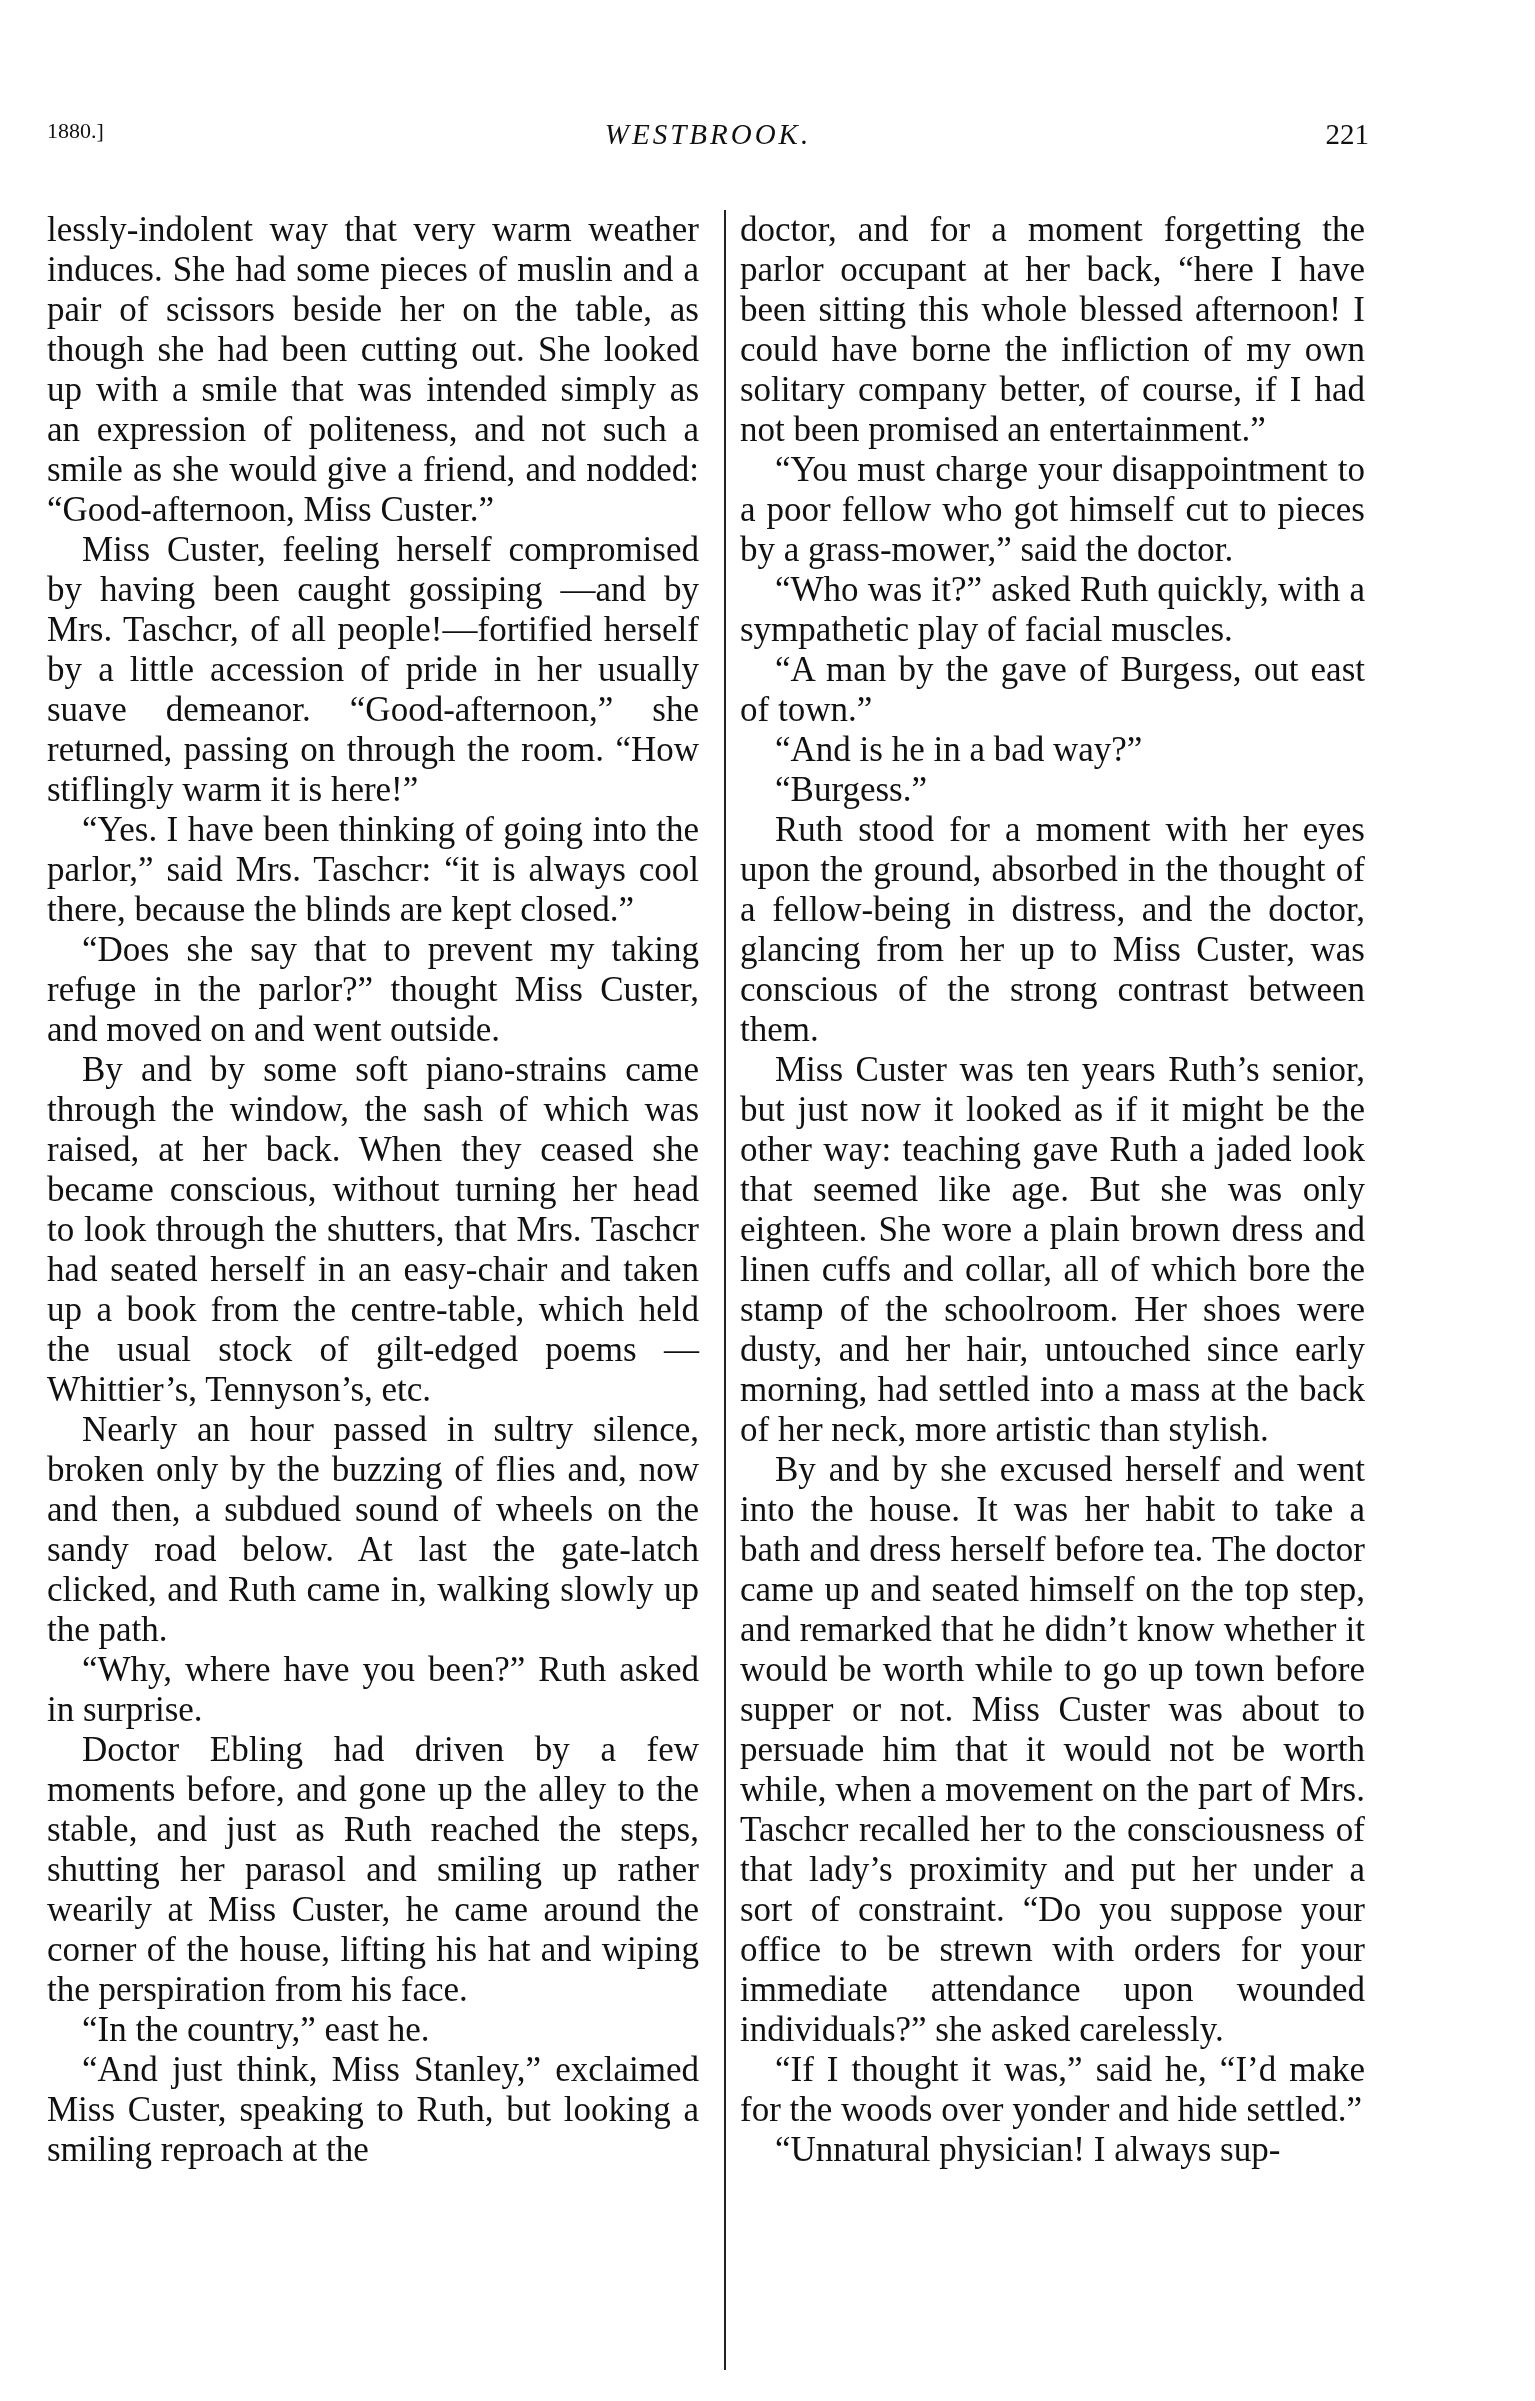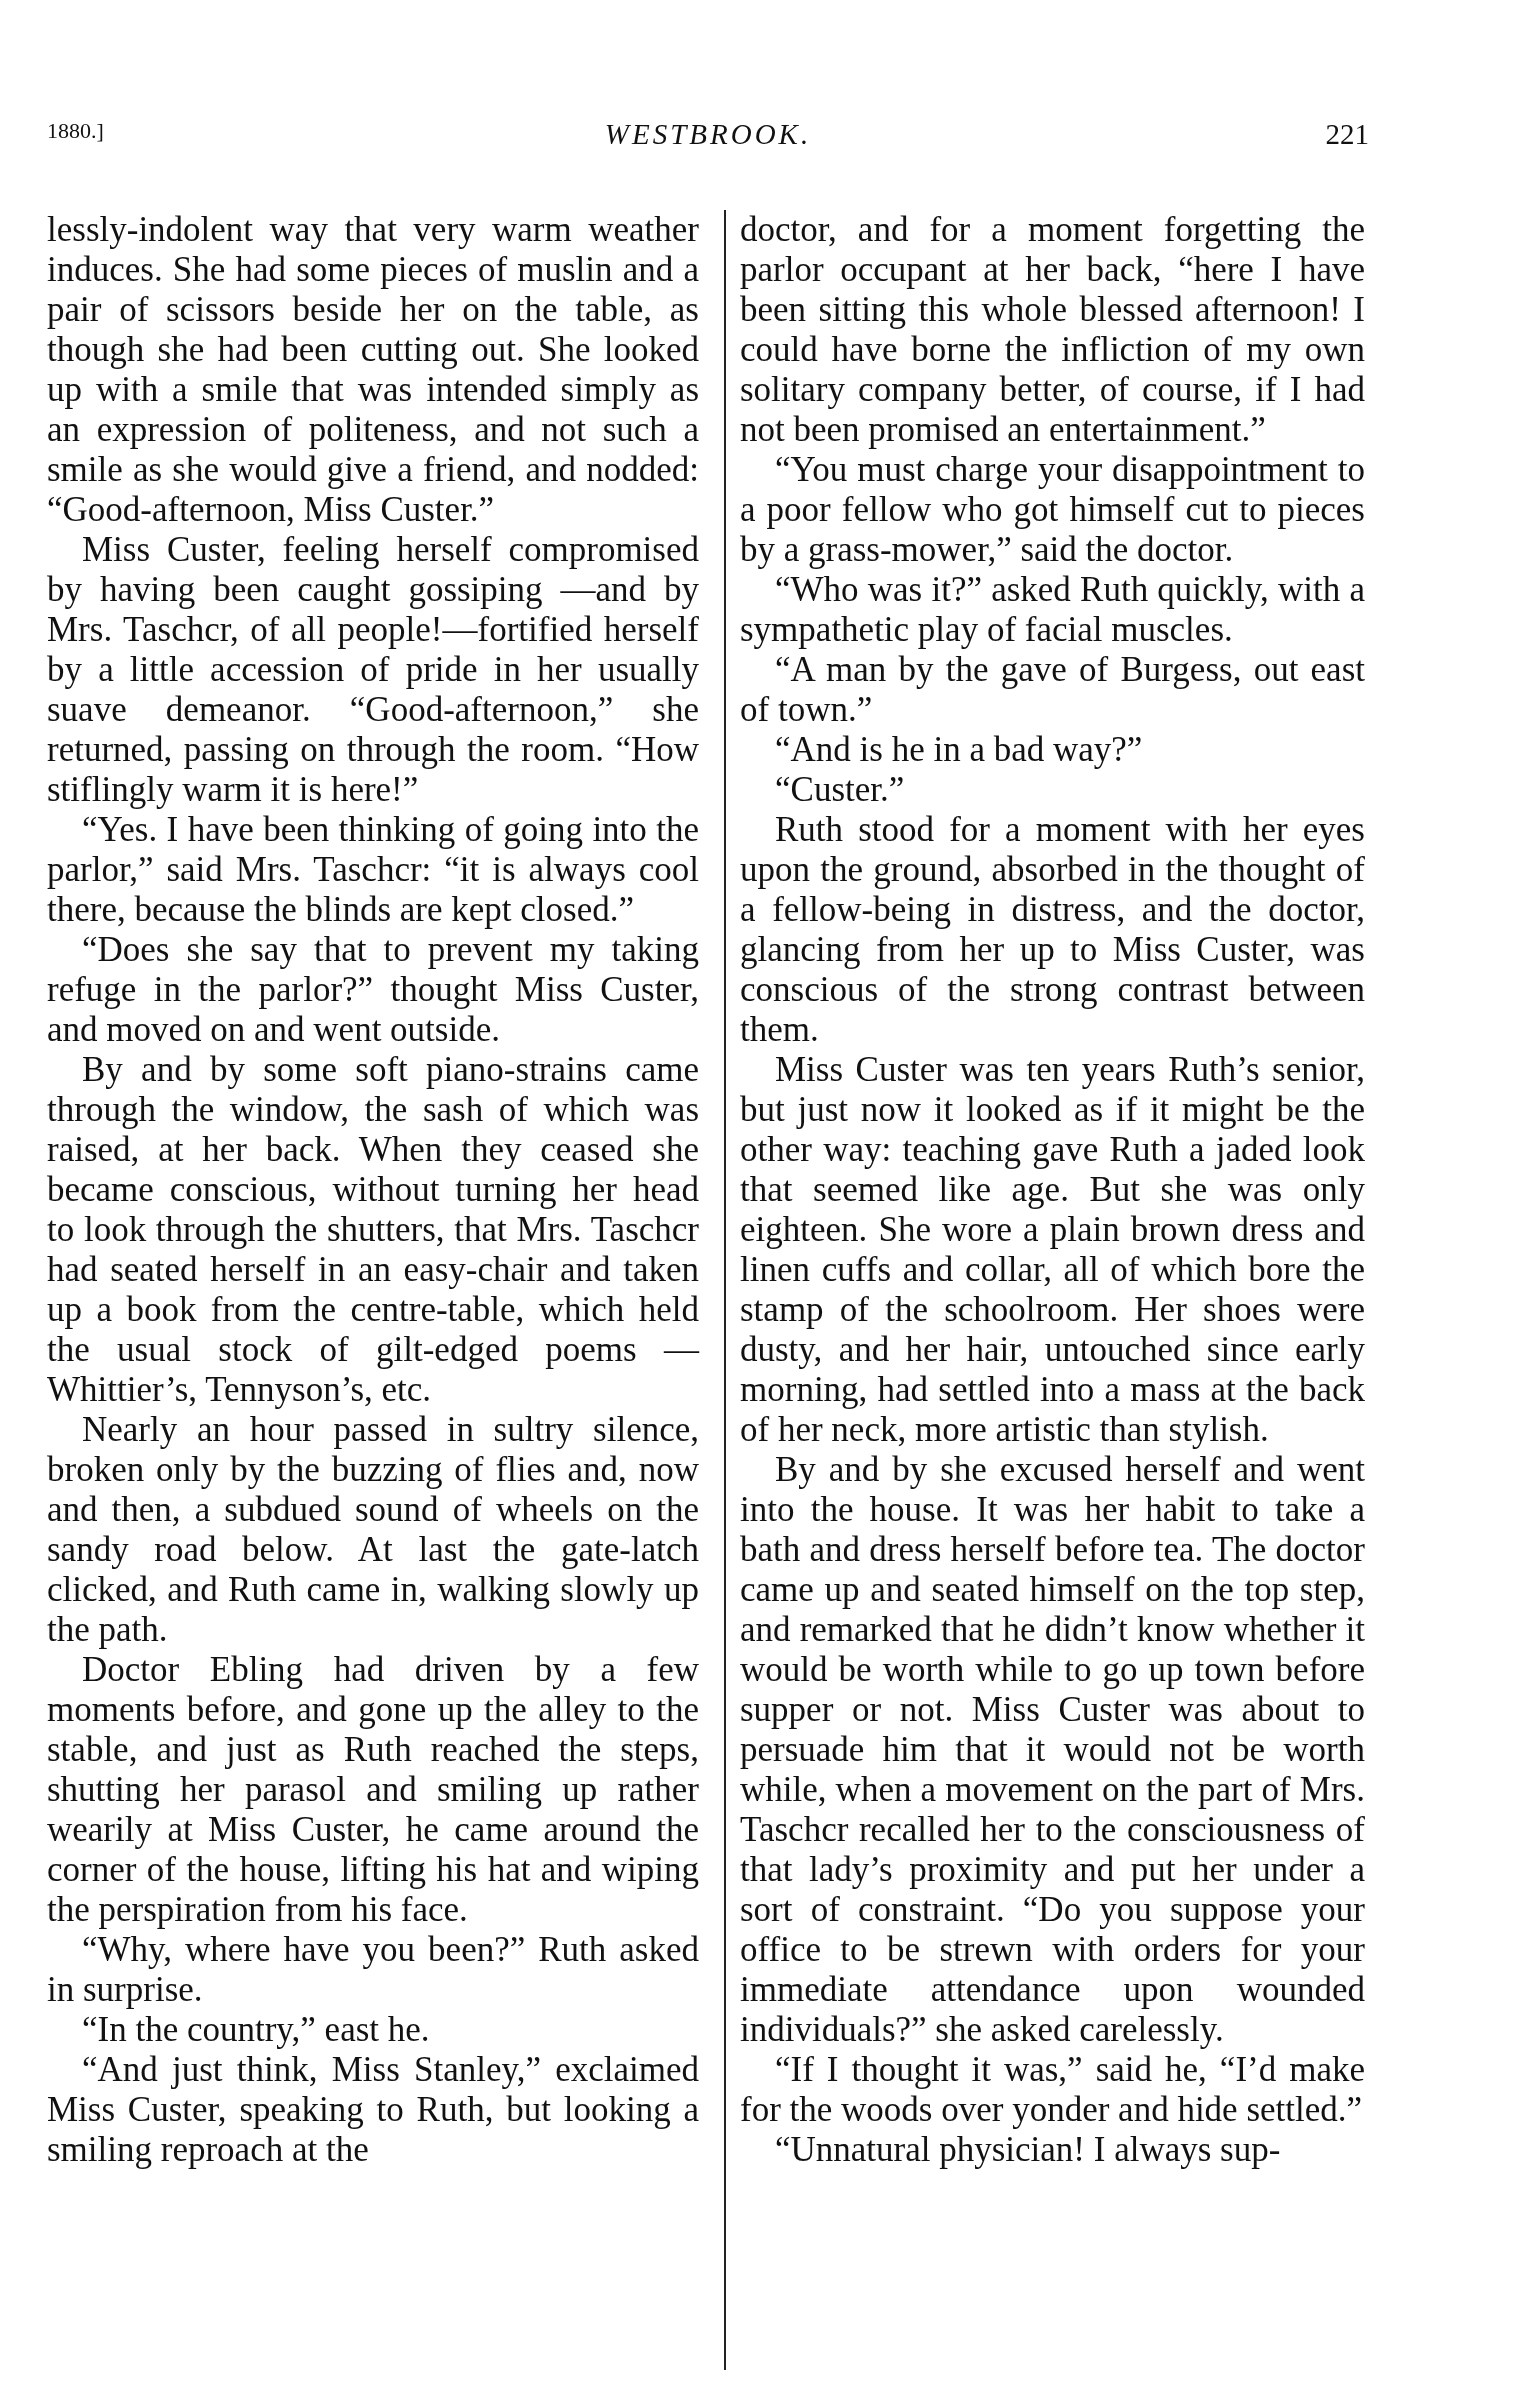--- a/index.html
+++ b/index.html
@@ -26,34 +26,34 @@
   <span class="rh-right">221</span>
 </div>
 
 <div class="column col-left">
   <p class="para cont">lessly-indolent way that very warm weather induces. She had some pieces of muslin and a pair of scissors beside her on the table, as though she had been cutting out. She looked up with a smile that was intended simply as an expression of politeness, and not such a smile as she would give a friend, and nodded: “Good-afternoon, Miss Custer.”</p>
   <p class="para">Miss Custer, feeling herself compromised by having been caught gossiping —and by Mrs. Taschcr, of all people!—fortified herself by a little accession of pride in her usually suave demeanor. “Good-afternoon,” she returned, passing on through the room. “How stiflingly warm it is here!”</p>
   <p class="para">“Yes. I have been thinking of going into the parlor,” said Mrs. Taschcr: “it is always cool there, because the blinds are kept closed.”</p>
   <p class="para">“Does she say that to prevent my taking refuge in the parlor?” thought Miss Custer, and moved on and went outside.</p>
   <p class="para">By and by some soft piano-strains came through the window, the sash of which was raised, at her back. When they ceased she became conscious, without turning her head to look through the shutters, that Mrs. Taschcr had seated herself in an easy-chair and taken up a book from the centre-table, which held the usual stock of gilt-edged poems — Whittier’s, Tennyson’s, etc.</p>
   <p class="para">Nearly an hour passed in sultry silence, broken only by the buzzing of flies and, now and then, a subdued sound of wheels on the sandy road below. At last the gate-latch clicked, and Ruth came in, walking slowly up the path.</p>
+  <p class="para">“Why, where have you been?” Ruth asked in surprise.</p>
   <p class="para">Doctor Ebling had driven by a few moments before, and gone up the alley to the stable, and just as Ruth reached the steps, shutting her parasol and smiling up rather wearily at Miss Custer, he came around the corner of the house, lifting his hat and wiping the perspiration from his face.</p>
-  <p class="para">“Why, where have you been?” Ruth asked in surprise.</p>
   <p class="para">“In the country,” east he.</p>
   <p class="para">“And just think, Miss Stanley,” exclaimed Miss Custer, speaking to Ruth, but looking a smiling reproach at the</p>
 </div>
 
 <div class="divider"></div>
 
 <div class="column col-right">
   <p class="para cont">doctor, and for a moment forgetting the parlor occupant at her back, “here I have been sitting this whole blessed afternoon! I could have borne the infliction of my own solitary company better, of course, if I had not been promised an entertainment.”</p>
   <p class="para">“You must charge your disappointment to a poor fellow who got himself cut to pieces by a grass-mower,” said the doctor.</p>
   <p class="para">“Who was it?” asked Ruth quickly, with a sympathetic play of facial muscles.</p>
   <p class="para">“A man by the gave of Burgess, out east of town.”</p>
   <p class="para">“And is he in a bad way?”</p>
-  <p class="para">“Custer.”</p>
+  <p class="para">“Burgess.”</p>
   <p class="para">Ruth stood for a moment with her eyes upon the ground, absorbed in the thought of a fellow-being in distress, and the doctor, glancing from her up to Miss Custer, was conscious of the strong contrast between them.</p>
   <p class="para">Miss Custer was ten years Ruth’s senior, but just now it looked as if it might be the other way: teaching gave Ruth a jaded look that seemed like age. But she was only eighteen. She wore a plain brown dress and linen cuffs and collar, all of which bore the stamp of the schoolroom. Her shoes were dusty, and her hair, untouched since early morning, had settled into a mass at the back of her neck, more artistic than stylish.</p>
   <p class="para">By and by she excused herself and went into the house. It was her habit to take a bath and dress herself before tea. The doctor came up and seated himself on the top step, and remarked that he didn’t know whether it would be worth while to go up town before supper or not. Miss Custer was about to persuade him that it would not be worth while, when a movement on the part of Mrs. Taschcr recalled her to the consciousness of that lady’s proximity and put her under a sort of constraint. “Do you suppose your office to be strewn with orders for your immediate attendance upon wounded individuals?” she asked carelessly.</p>
   <p class="para">“If I thought it was,” said he, “I’d make for the woods over yonder and hide settled.”</p>
   <p class="para">“Unnatural physician! I always sup-</p>
 </div>
 
 
 </body></html>

